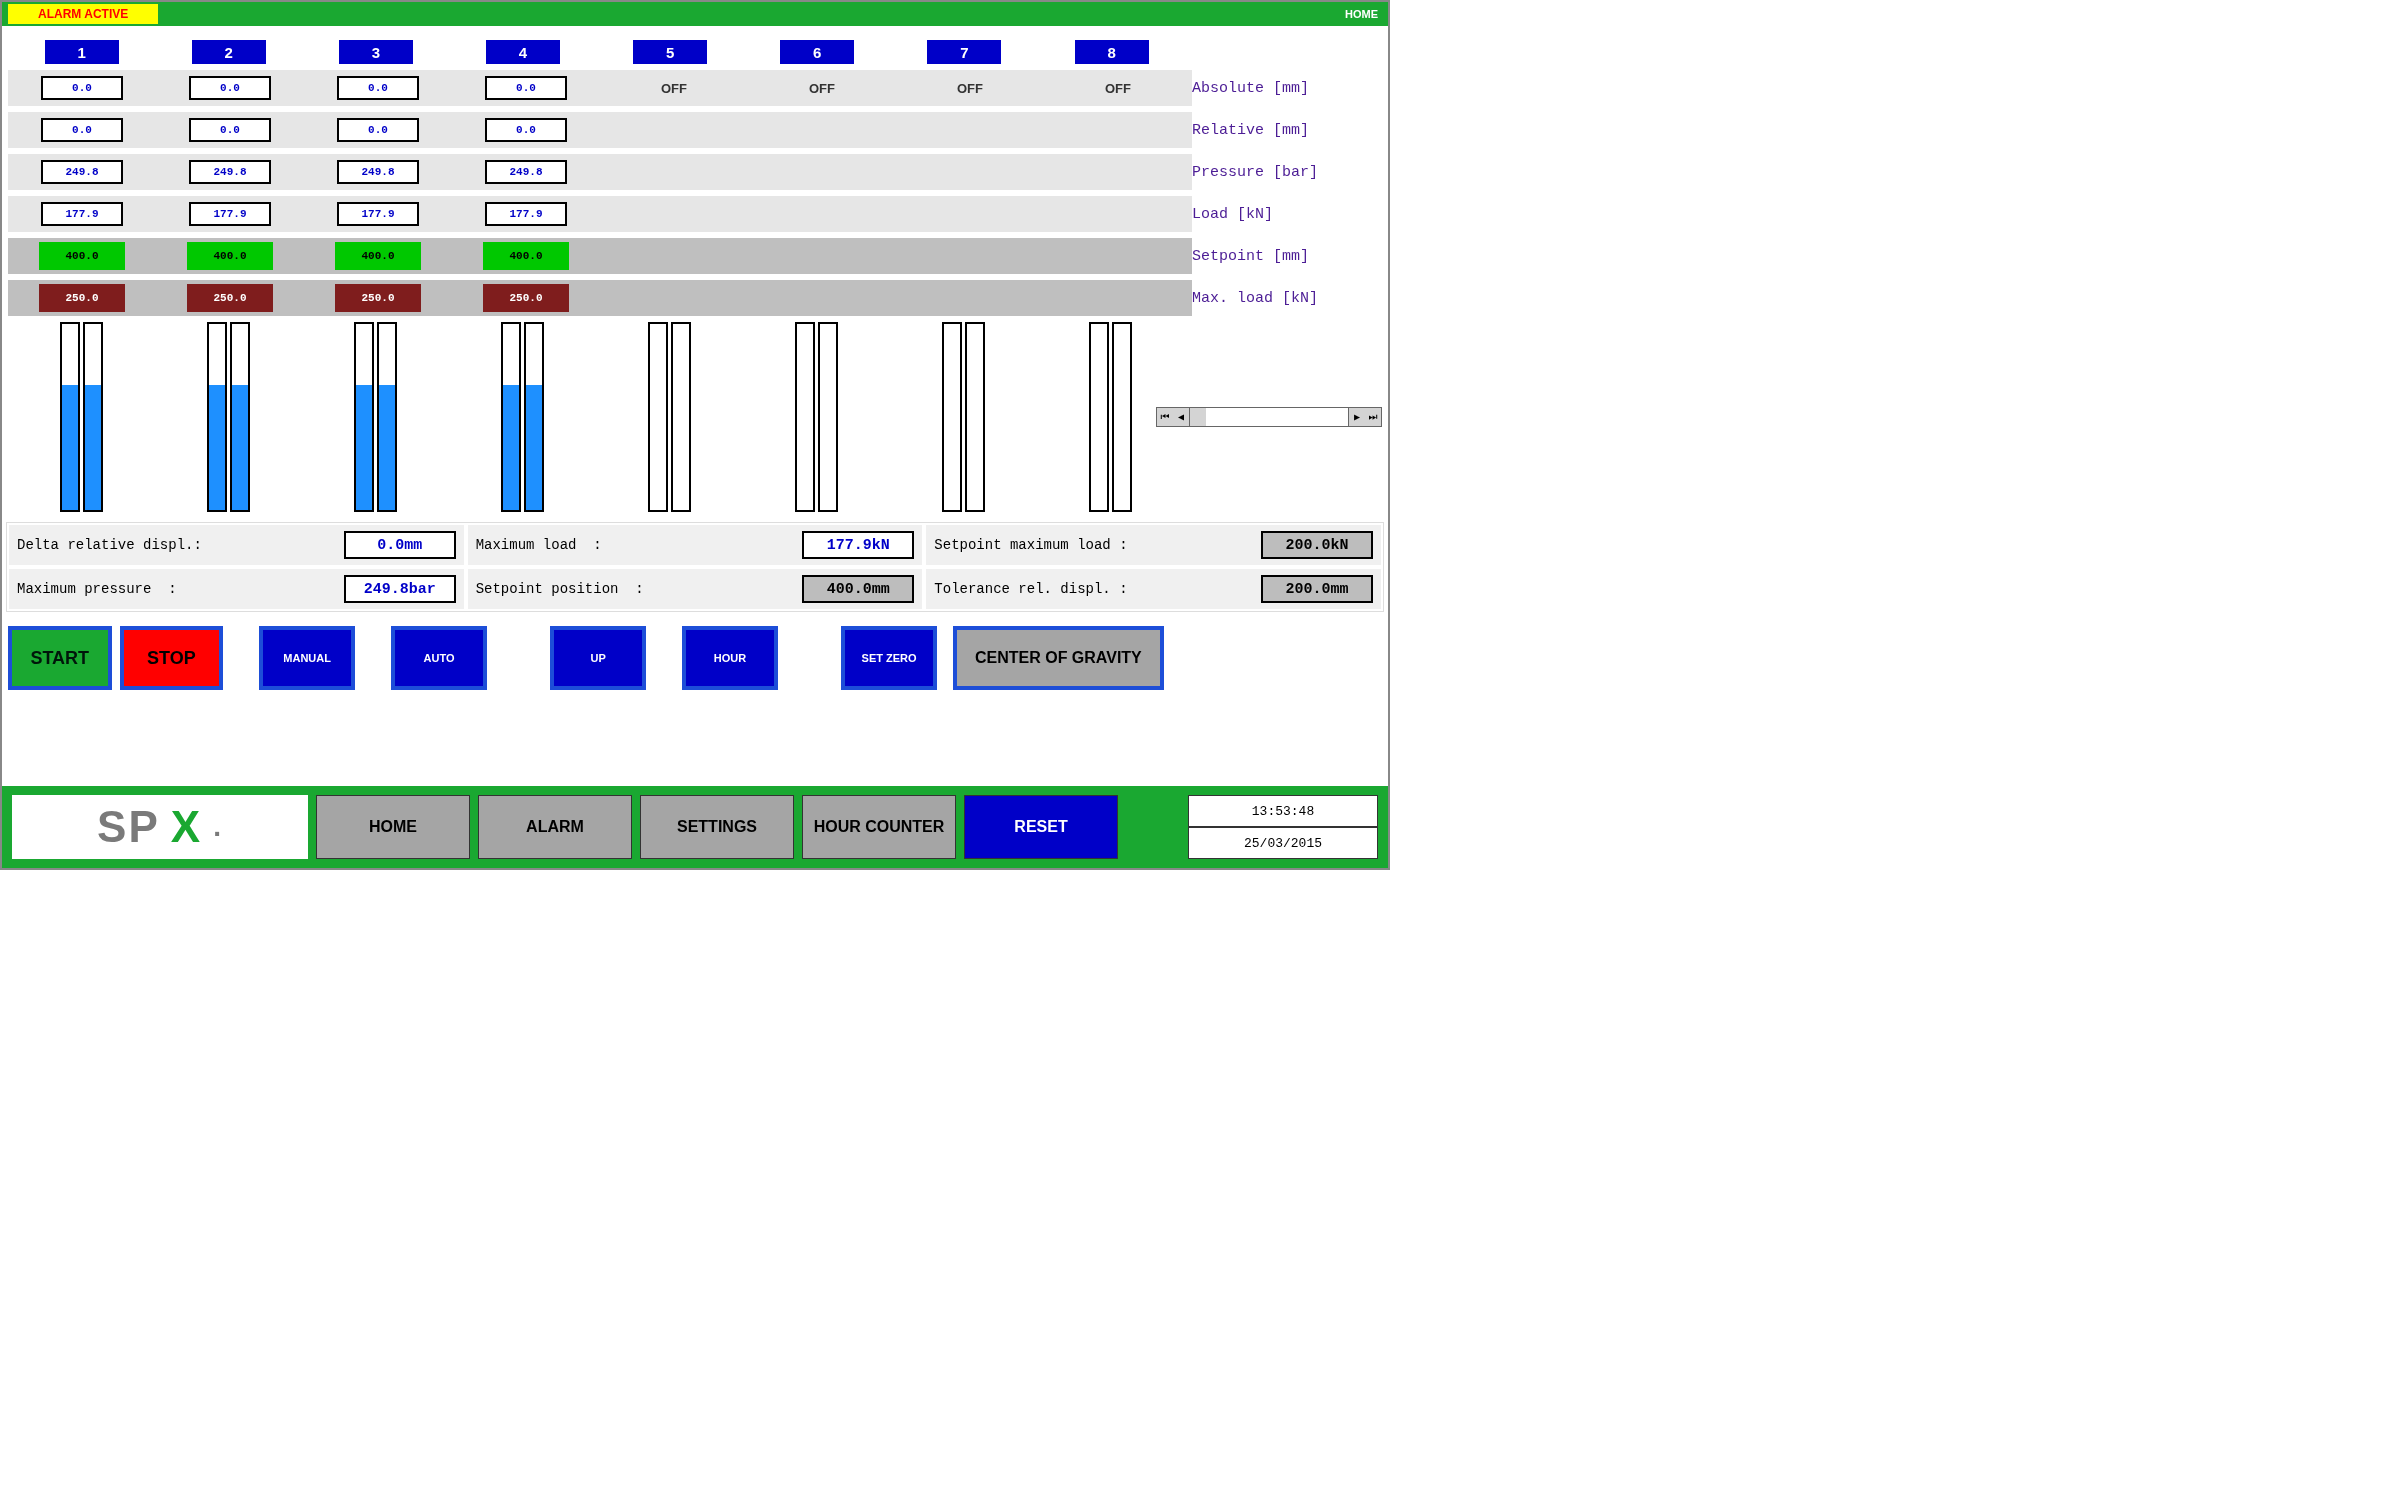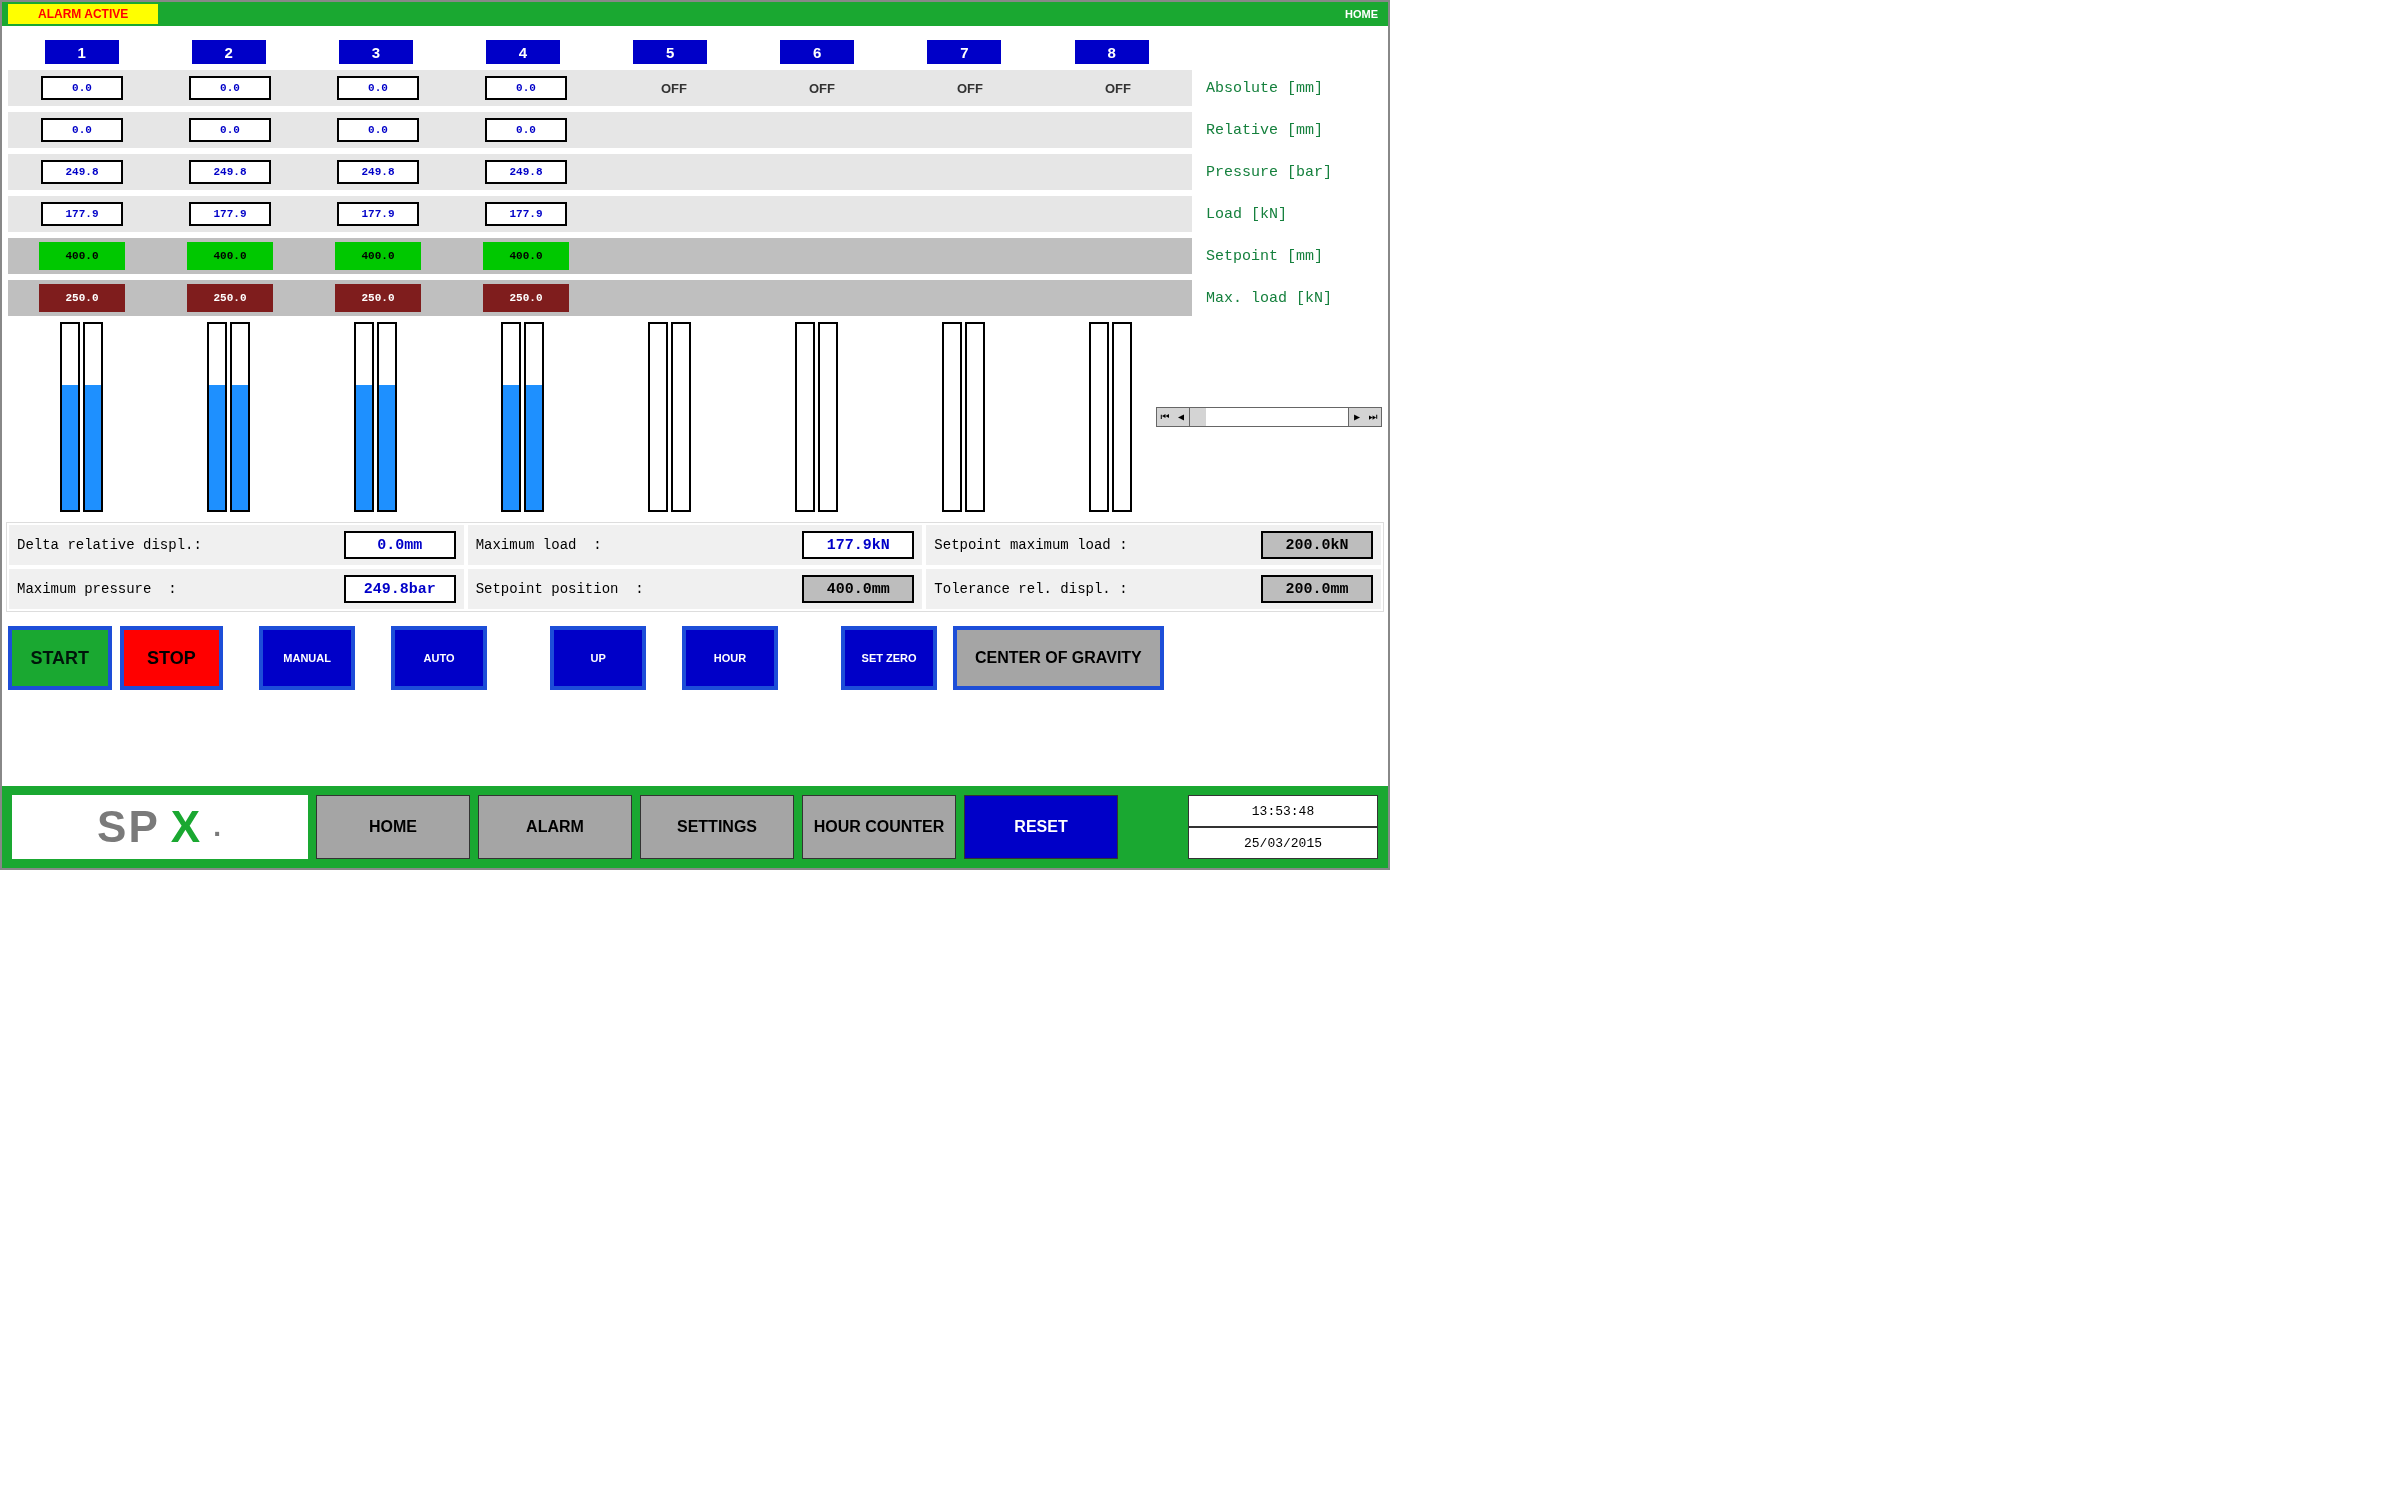--- a/index.html
+++ b/index.html
@@ -86,23 +86,23 @@
   font-size: 11px;
   font-weight: bold;
 }
 .valbox.green { background: #00c800; color: #000; border: none; width: 86px; height: 28px; }
 .valbox.blue  { background: #7f1d1d; color: #fff; border: none; width: 86px; height: 28px; }
 .offtxt { font-family: Arial, sans-serif; font-size: 13px; color: #333; font-weight: bold; }
 .row-label {
   width: 198px;
   display: flex;
   align-items: center;
-  padding-left: 14px;
+  padding-left: 0;
   font-size: 15px;
-  color: #15803d;
+  color: #4c1d95;
 }
 .bars-row {
   display: flex;
   margin-top: 6px;
 }
 .bar-cell {
   width: 148px;
   display: flex;
   justify-content: center;
   gap: 3px;

